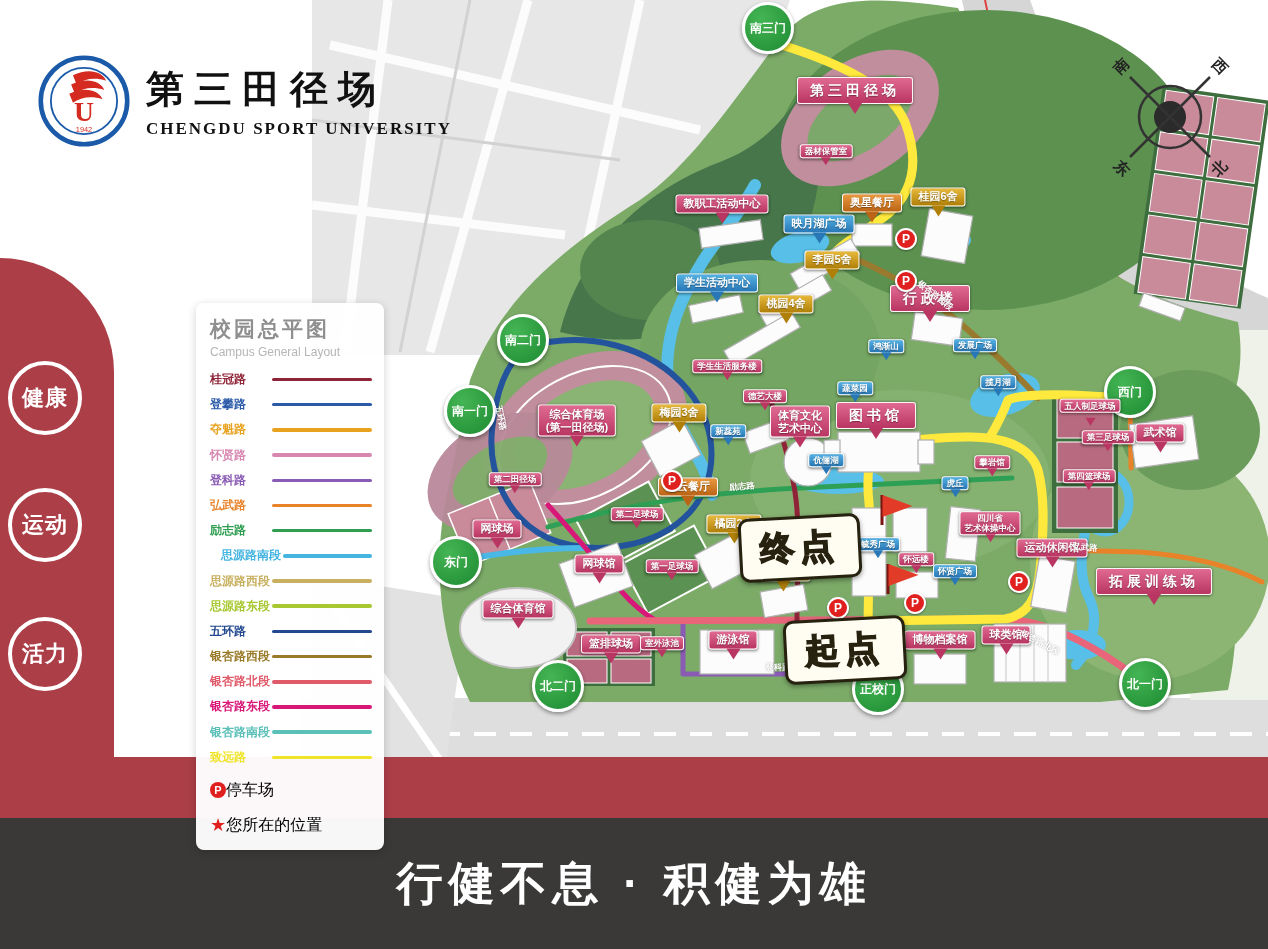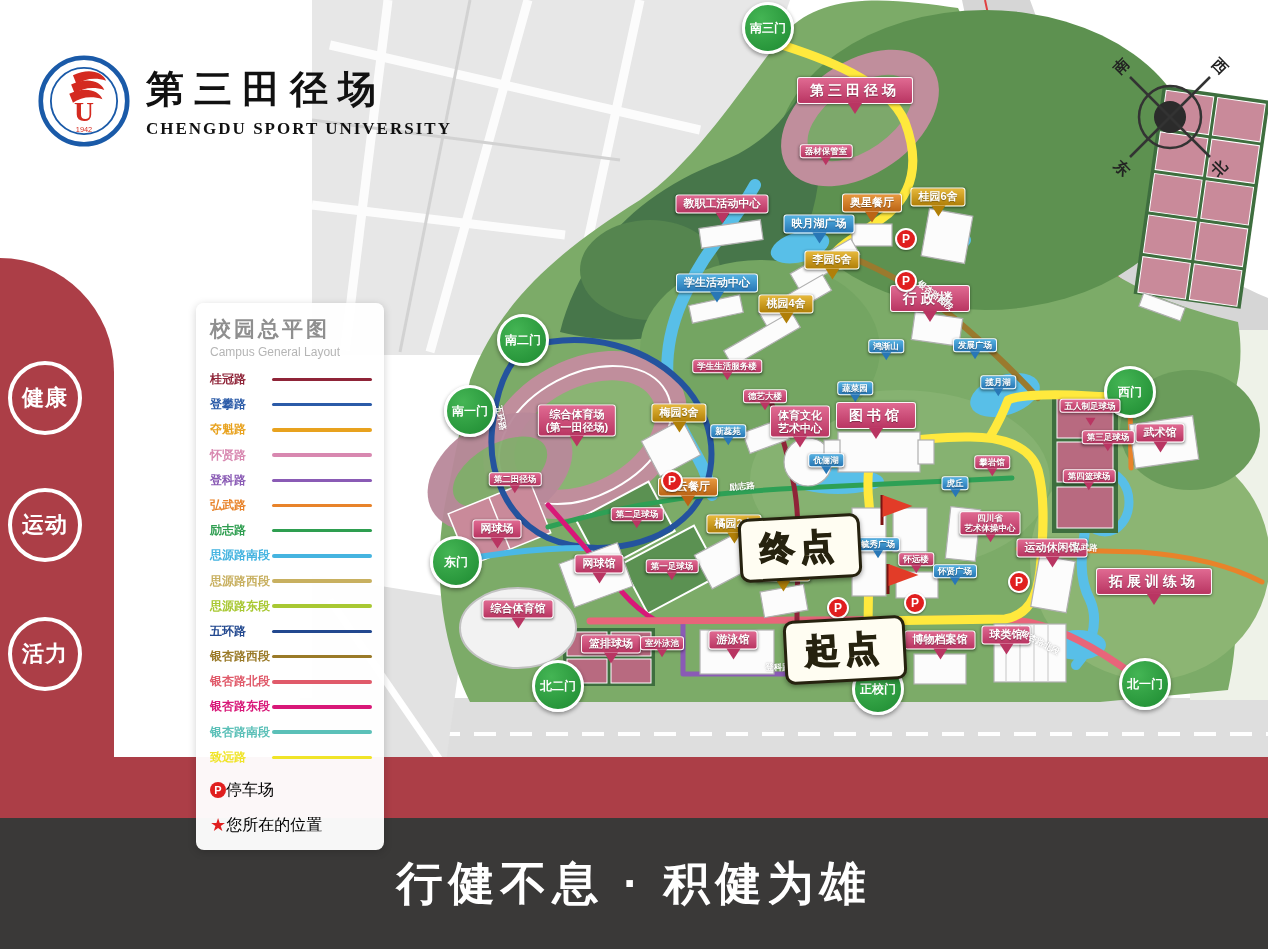--- a/index.html
+++ b/index.html
@@ -514,21 +514,21 @@
       </div>
       <div class="lrow">
         <div class="lname" style="color: rgb(232, 131, 42);">弘武路</div>
         <div class="lline" style="background: rgb(232, 131, 42);"></div>
       </div>
       <div class="lrow">
         <div class="lname" style="color: rgb(46, 158, 80);">励志路</div>
         <div class="lline" style="background: rgb(46, 158, 80);"></div>
       </div>
       <div class="lrow">
-        <div class="lname" style="color: rgb(69, 180, 224);">思源路南段</div>
+        <div class="lname" style="color: rgb(69, 180, 224); margin-left: 11px;">思源路南段</div>
         <div class="lline" style="background: rgb(69, 180, 224);"></div>
       </div>
       <div class="lrow">
         <div class="lname" style="color: rgb(200, 176, 96);">思源路西段</div>
         <div class="lline" style="background: rgb(200, 176, 96);"></div>
       </div>
       <div class="lrow">
         <div class="lname" style="color: rgb(168, 200, 50);">思源路东段</div>
         <div class="lline" style="background: rgb(168, 200, 50);"></div>
       </div>

